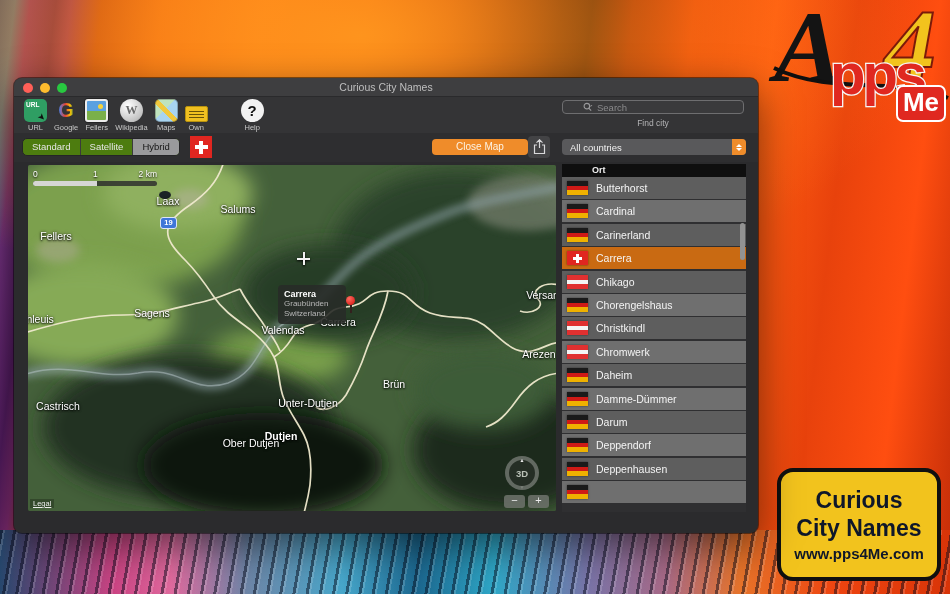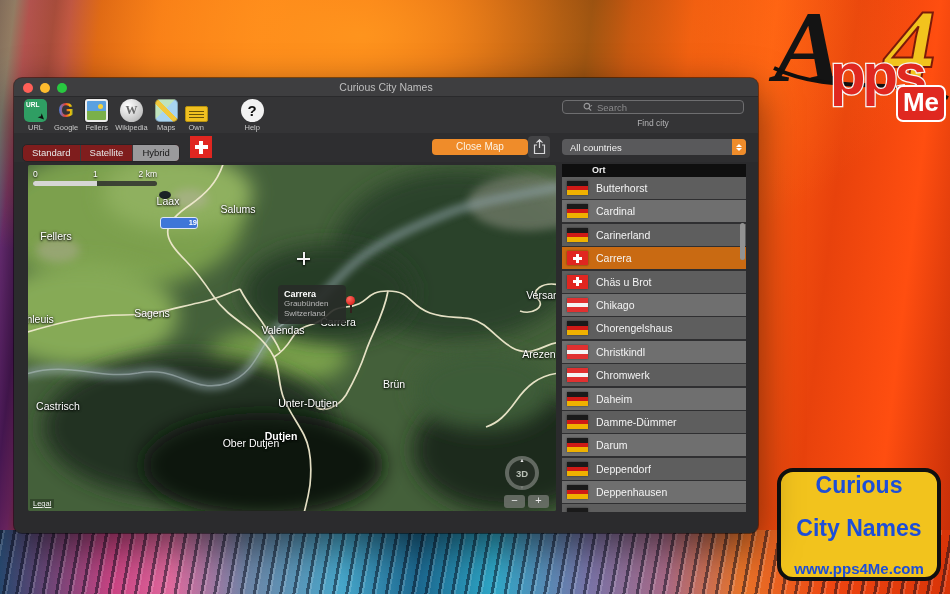--- a/index.html
+++ b/index.html
@@ -26,21 +26,21 @@
   .logo { position:absolute; right:0; top:0; width:178px; height:118px; }
   .logo .l4 { position:absolute; right:14px; top:-14px; font:italic 800 104px "Liberation Serif", serif; color:#f2c31d; -webkit-text-stroke:2px #7a1a0a; }
   .logo .la { position:absolute; left:2px; top:-12px; font:italic 700 102px "Liberation Serif", serif; color:#141414; }
   .logo .lpps { position:absolute; left:58px; top:40px; font:700 58px "Liberation Sans", sans-serif; letter-spacing:-3px; color:#e02820; -webkit-text-stroke:2.5px #f6f6f6; paint-order:stroke fill; }
   .logo .lme { position:absolute; right:4px; bottom:-4px; background:#e02820; color:#fff; border:2px solid #fff; border-radius:7px; padding:0 5px 2px; font:800 26px "Liberation Sans", sans-serif; }
   .logo svg { position:absolute; left:0; top:0; }
 
   
   .badge { position:absolute; right:9px; bottom:13px; width:164px; height:113px;
     background:#f2c31d; border:4px solid #101010; border-radius:16px;
-    display:flex; flex-direction:column; align-items:center; justify-content:space-between; gap:1px; color:#1d4ed8; }
+    display:flex; flex-direction:column; align-items:center; justify-content:center; gap:1px; color:#0f172a; }
   .badge .b1,.badge .b2 { font-size:23px; font-weight:800; line-height:1.15; }
   .badge .b3 { font-size:15px; font-weight:700; margin-top:3px; }
 
   
   .window { position:absolute; left:14px; top:78px; width:744px; height:455px;
     border-radius:8px; overflow:hidden; background:#2b2b2d;
     box-shadow:0 14px 40px rgba(0,0,0,.55), 0 0 0 1px rgba(0,0,0,.45); }
 
   .titlebar { position:relative; height:19px; background:#3e3e40; border-bottom:1px solid #2a2a2c;
     display:flex; align-items:center; justify-content:center; }
@@ -77,21 +77,21 @@
 
   .searchwrap { position:absolute; right:14px; top:3px; width:182px; }
   .searchfield { display:flex; align-items:center; height:14px; background:#3a3a3c; border:1px solid #6e6e70; border-radius:4px; padding:0 20px; }
   .searchfield input { flex:1; background:transparent; border:none; outline:none; color:#d8d8d8; font-size:9.5px; min-width:0; }
   .searchfield input::placeholder { color:#8a8a8c; }
   .search-ic { width:12px; height:10px; flex:0 0 auto; margin-right:2px; }
   .find-city { text-align:center; font-size:8.5px; color:#b4b4b6; margin-top:4px; }
 
   
   .controls { position:relative; height:29px; background:#2e2e30; }
-  .segmented { position:absolute; left:8px; top:11px; display:flex; background:#7f1d1d; border-radius:5px; overflow:hidden; border:1px solid #252527; }
+  .segmented { position:absolute; left:8px; top:5px; display:flex; background:#4d7c0f; border-radius:5px; overflow:hidden; border:1px solid #252527; }
   .seg { padding:2px 9px 3px; font-size:9.5px; color:#e6e6e6; border-right:1px solid #3a3a3c; }
   .seg:last-child { border-right:none; }
   .seg.sel { background:#9a9a9c; color:#161616; }
   .ch-flag-btn { position:absolute; left:176px; top:3px; width:22px; height:22px; background:#e02620;
     background-image:linear-gradient(#fff,#fff),linear-gradient(#fff,#fff);
     background-size:4px 13px,13px 4px; background-position:center,center; background-repeat:no-repeat; }
   .close-map { position:absolute; left:418px; top:6px; width:96px; height:16px; background:#ef8c2a; border-radius:4px;
     color:#fdf3e4; font-size:10px; text-align:center; line-height:16px; }
   .share-btn { position:absolute; left:514px; top:3px; width:22px; height:22px; border-radius:4px; background:#434345;
     display:flex; align-items:center; justify-content:center; }
@@ -109,22 +109,22 @@
 
   .mlabel { position:absolute; transform:translate(-50%,-50%); font-size:10.5px; font-weight:500; color:#fff;
     text-shadow:0 1px 2px rgba(0,0,0,.95), 0 0 3px rgba(0,0,0,.7); white-space:nowrap; }
 
   .scalebar { position:absolute; left:5px; top:4px; width:124px; }
   .scalebar .nums { position:relative; height:10px; font-size:8.5px; color:#fff; text-shadow:0 1px 2px #000; }
   .scalebar .n0 { position:absolute; left:0; } .scalebar .n1 { position:absolute; left:60px; } .scalebar .n2 { position:absolute; right:0; }
   .scalebar .bar { margin-top:2px; height:4.5px; border-radius:2.5px; overflow:hidden; background:rgba(40,40,42,.8); }
   .scalebar .fill { width:52%; height:100%; background:#d6d6d4; }
 
-  .route-badge { position:absolute; left:132px; top:52px; width:38px; height:12px; background:#3f76d8; border:1px solid #dfe6f5;
-    border-radius:3px; color:#fff; font-size:7.5px; font-weight:700; text-align:right; line-height:10px; }
+  .route-badge { position:absolute; left:132px; top:52px; width:17px; height:12px; background:#3f76d8; border:1px solid #dfe6f5;
+    border-radius:3px; color:#fff; font-size:7.5px; font-weight:700; text-align:center; line-height:10px; }
 
   .callout { position:absolute; left:250px; top:120px; width:68px; background:rgba(40,43,40,.9); border-radius:4px; padding:4px 6px; }
   .callout .ct { font-size:9px; font-weight:700; color:#fff; }
   .callout .cs { font-size:8px; color:#b8b8b8; line-height:1.3; }
 
   .pin { position:absolute; left:318px; top:131px; width:9px; height:18px; }
   .pin .stem { position:absolute; left:4px; top:8px; width:1.5px; height:9px; background:#33201e; }
   .pin .ball { position:absolute; left:0; top:0; width:9px; height:9px; border-radius:50%; background:radial-gradient(circle at 35% 30%, #ff6a60, #e02a24 70%); }
 
   .crosshair { position:absolute; left:269px; top:87px; width:13px; height:13px; filter:drop-shadow(0 1px 1px #000); }
@@ -368,24 +368,20 @@
             </div>
             <div class="lrow">
               <span class="flag de"></span>
               <span class="lname">Carinerland</span>
             </div>
             <div class="lrow sel">
               <span class="flag ch"></span>
               <span class="lname">Carrera</span>
             </div>
             <div class="lrow">
-              <span class="flag ch"></span>
-              <span class="lname">Chäs u Brot</span>
-            </div>
-            <div class="lrow">
               <span class="flag at"></span>
               <span class="lname">Chikago</span>
             </div>
             <div class="lrow">
               <span class="flag de"></span>
               <span class="lname">Chorengelshaus</span>
             </div>
             <div class="lrow">
               <span class="flag at"></span>
               <span class="lname">Christkindl</span>

